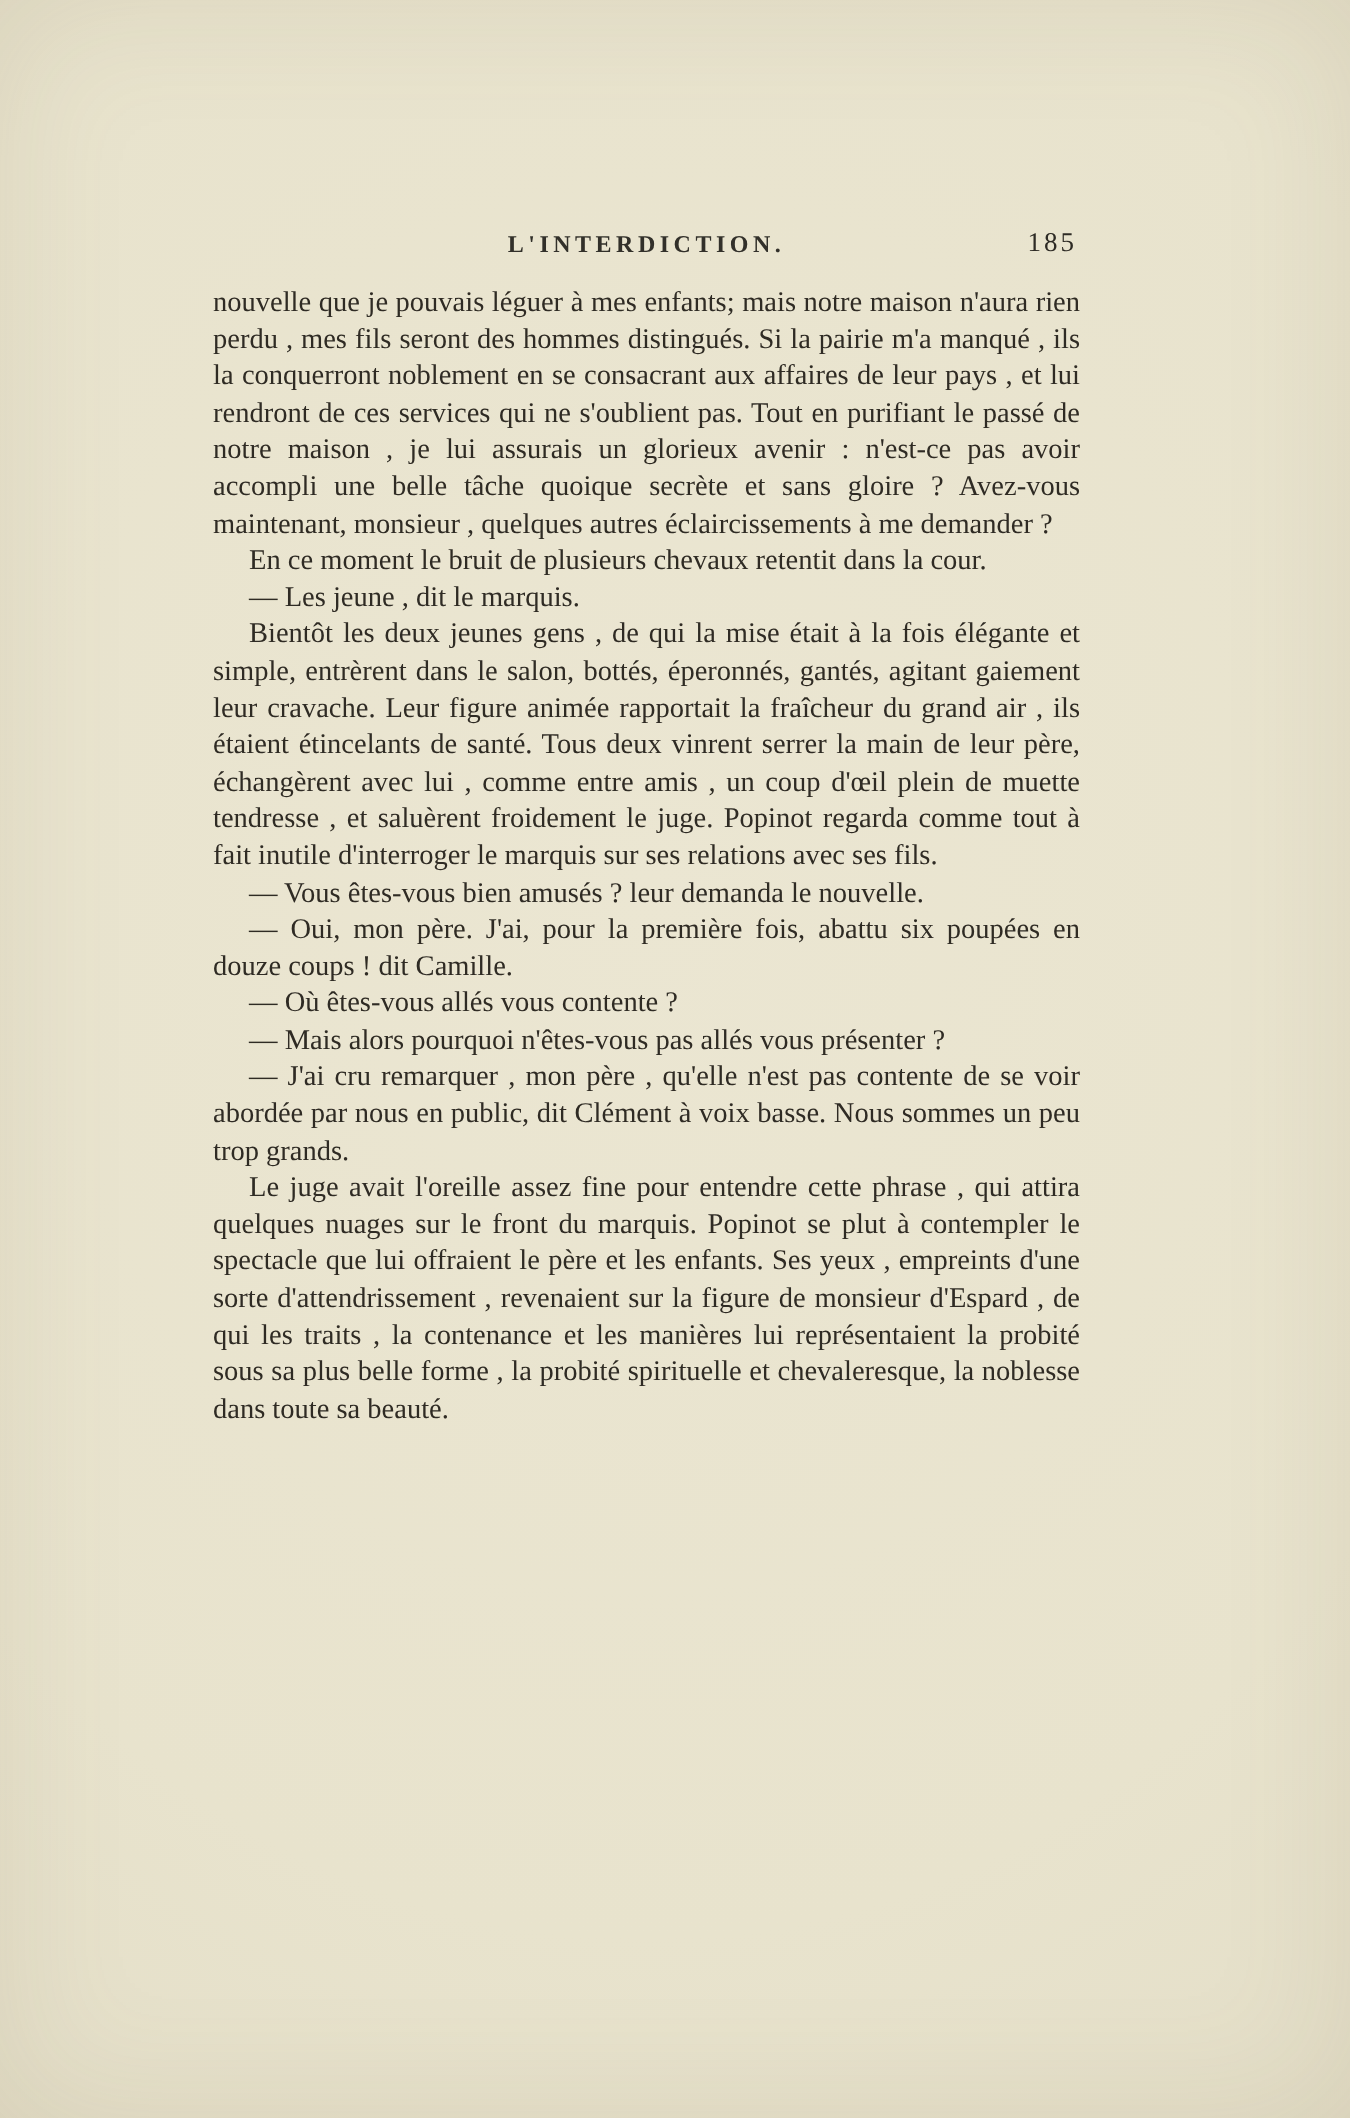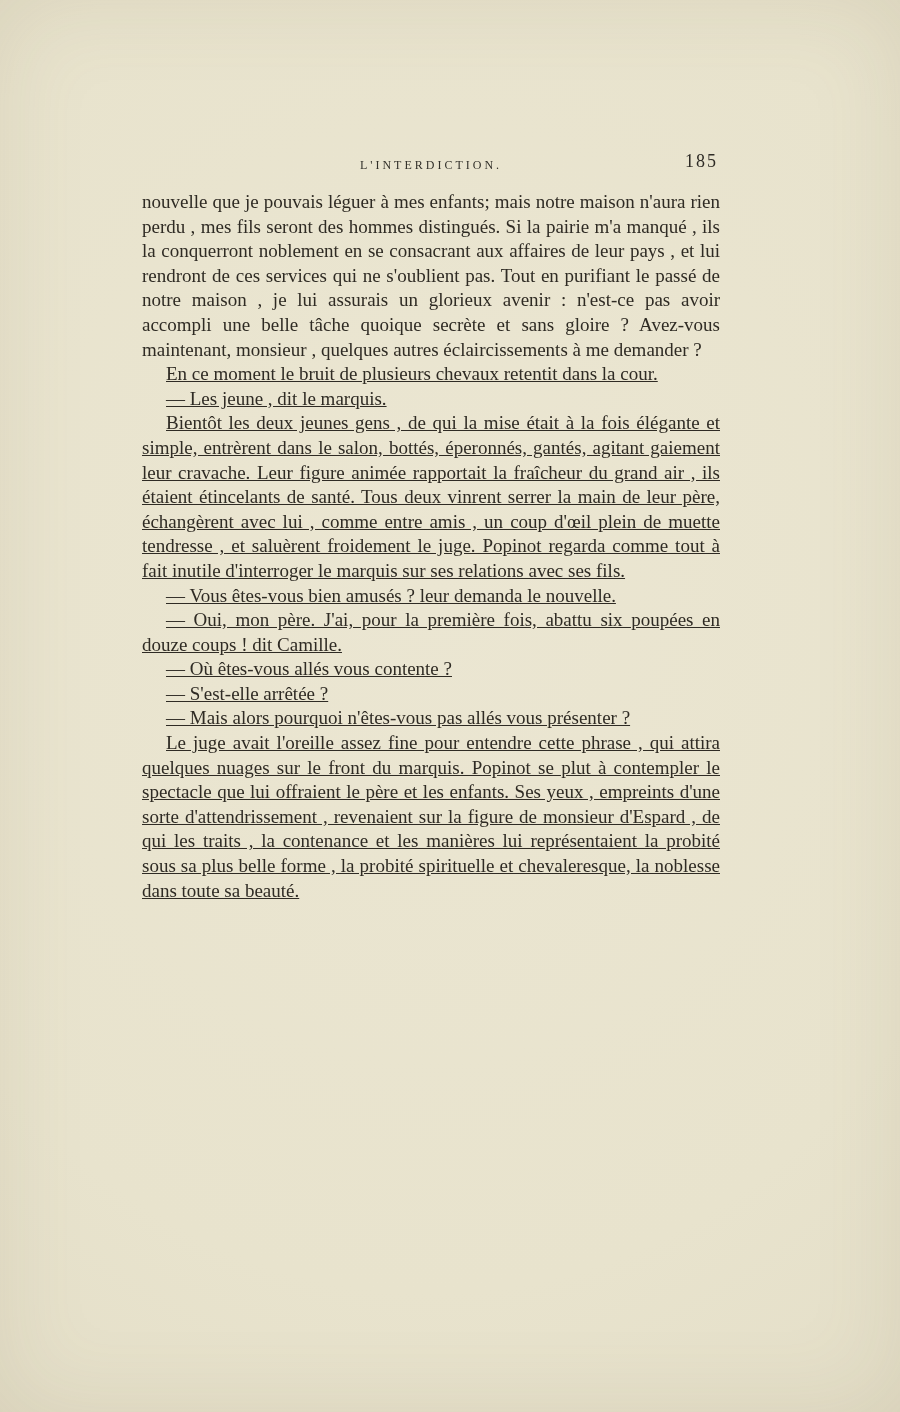--- a/index.html
+++ b/index.html
@@ -25,23 +25,23 @@
   }
   .running-head {
     position: absolute;
     top: 155px;
     left: 142px;
     width: 578px;
     text-align: center;
     color: #32302a;
   }
   .head-title {
-    font-size: 12px;
+    font-size: 16px;
     letter-spacing: 3px;
-    font-weight: normal;
+    font-weight: bold;
     font-variant: small-caps;
     text-align: center;
   }
   .page-number {
     position: absolute;
     right: 2px;
     top: -4px;
     font-size: 18px;
     letter-spacing: 2px;
     color: #2e2b25;
@@ -52,35 +52,35 @@
     top: 190px;
     left: 142px;
     width: 578px;
     color: #2f2b24;
     font-size: 19px;
     line-height: 24.6px;
     text-align: justify;
     text-rendering: optimizeLegibility;
   }
   .para { margin: 0; }
-  .para.indent { text-indent: 24px; text-decoration: underline; }
+  .para.indent { text-indent: 24px; }
 </style>
 </head>
 <body>
 
 <div class="page">
   <div class="running-head">
     <span class="head-title">L'INTERDICTION.</span>
     <span class="page-number">185</span>
   </div>
   <div class="text-block">
       <p class="para">nouvelle que je pouvais léguer à mes enfants; mais notre maison n'aura rien perdu , mes fils seront des hommes distingués. Si la pairie m'a manqué , ils la conquerront noblement en se consacrant aux affaires de leur pays , et lui rendront de ces services qui ne s'oublient pas. Tout en purifiant le passé de notre maison , je lui assurais un glorieux avenir : n'est-ce pas avoir accompli une belle tâche quoique secrète et sans gloire ? Avez-vous maintenant, monsieur , quelques autres éclaircissements à me demander ?</p>
       <p class="para indent">En ce moment le bruit de plusieurs chevaux retentit dans la cour.</p>
       <p class="para indent">— Les jeune , dit le marquis.</p>
       <p class="para indent">Bientôt les deux jeunes gens , de qui la mise était à la fois élégante et simple, entrèrent dans le salon, bottés, éperonnés, gantés, agitant gaiement leur cravache. Leur figure animée rapportait la fraîcheur du grand air , ils étaient étincelants de santé. Tous deux vinrent serrer la main de leur père, échangèrent avec lui , comme entre amis ,  un coup d'œil plein de muette tendresse , et saluèrent froidement le juge. Popinot regarda comme tout à fait inutile d'interroger le marquis sur ses relations avec ses fils.</p>
       <p class="para indent">— Vous êtes-vous bien amusés ? leur demanda le nouvelle.</p>
       <p class="para indent">— Oui, mon père. J'ai, pour la première fois, abattu six poupées en douze coups ! dit Camille.</p>
       <p class="para indent">— Où êtes-vous allés vous contente ?</p>
-      <p class="para indent">— S'est-elle arrêtée ?</p>
       <p class="para indent">— Mais alors pourquoi n'êtes-vous pas allés vous présenter ?</p>
+      <p class="para indent">— J'ai cru remarquer , mon père , qu'elle n'est pas contente de se voir abordée par nous en public, dit Clément à voix basse. Nous sommes un peu trop grands.</p>
       <p class="para indent">Le juge avait l'oreille assez fine pour entendre cette phrase , qui attira quelques nuages sur le front du marquis. Popinot se plut à contempler le spectacle que lui offraient le père et les enfants. Ses yeux , empreints d'une sorte d'attendrissement , revenaient sur la figure de monsieur d'Espard , de qui les traits , la contenance et les manières lui représentaient la probité sous sa plus belle forme , la probité spirituelle et chevaleresque, la noblesse dans toute sa beauté.</p>
     </div>
 </div>
 
 </body></html>

